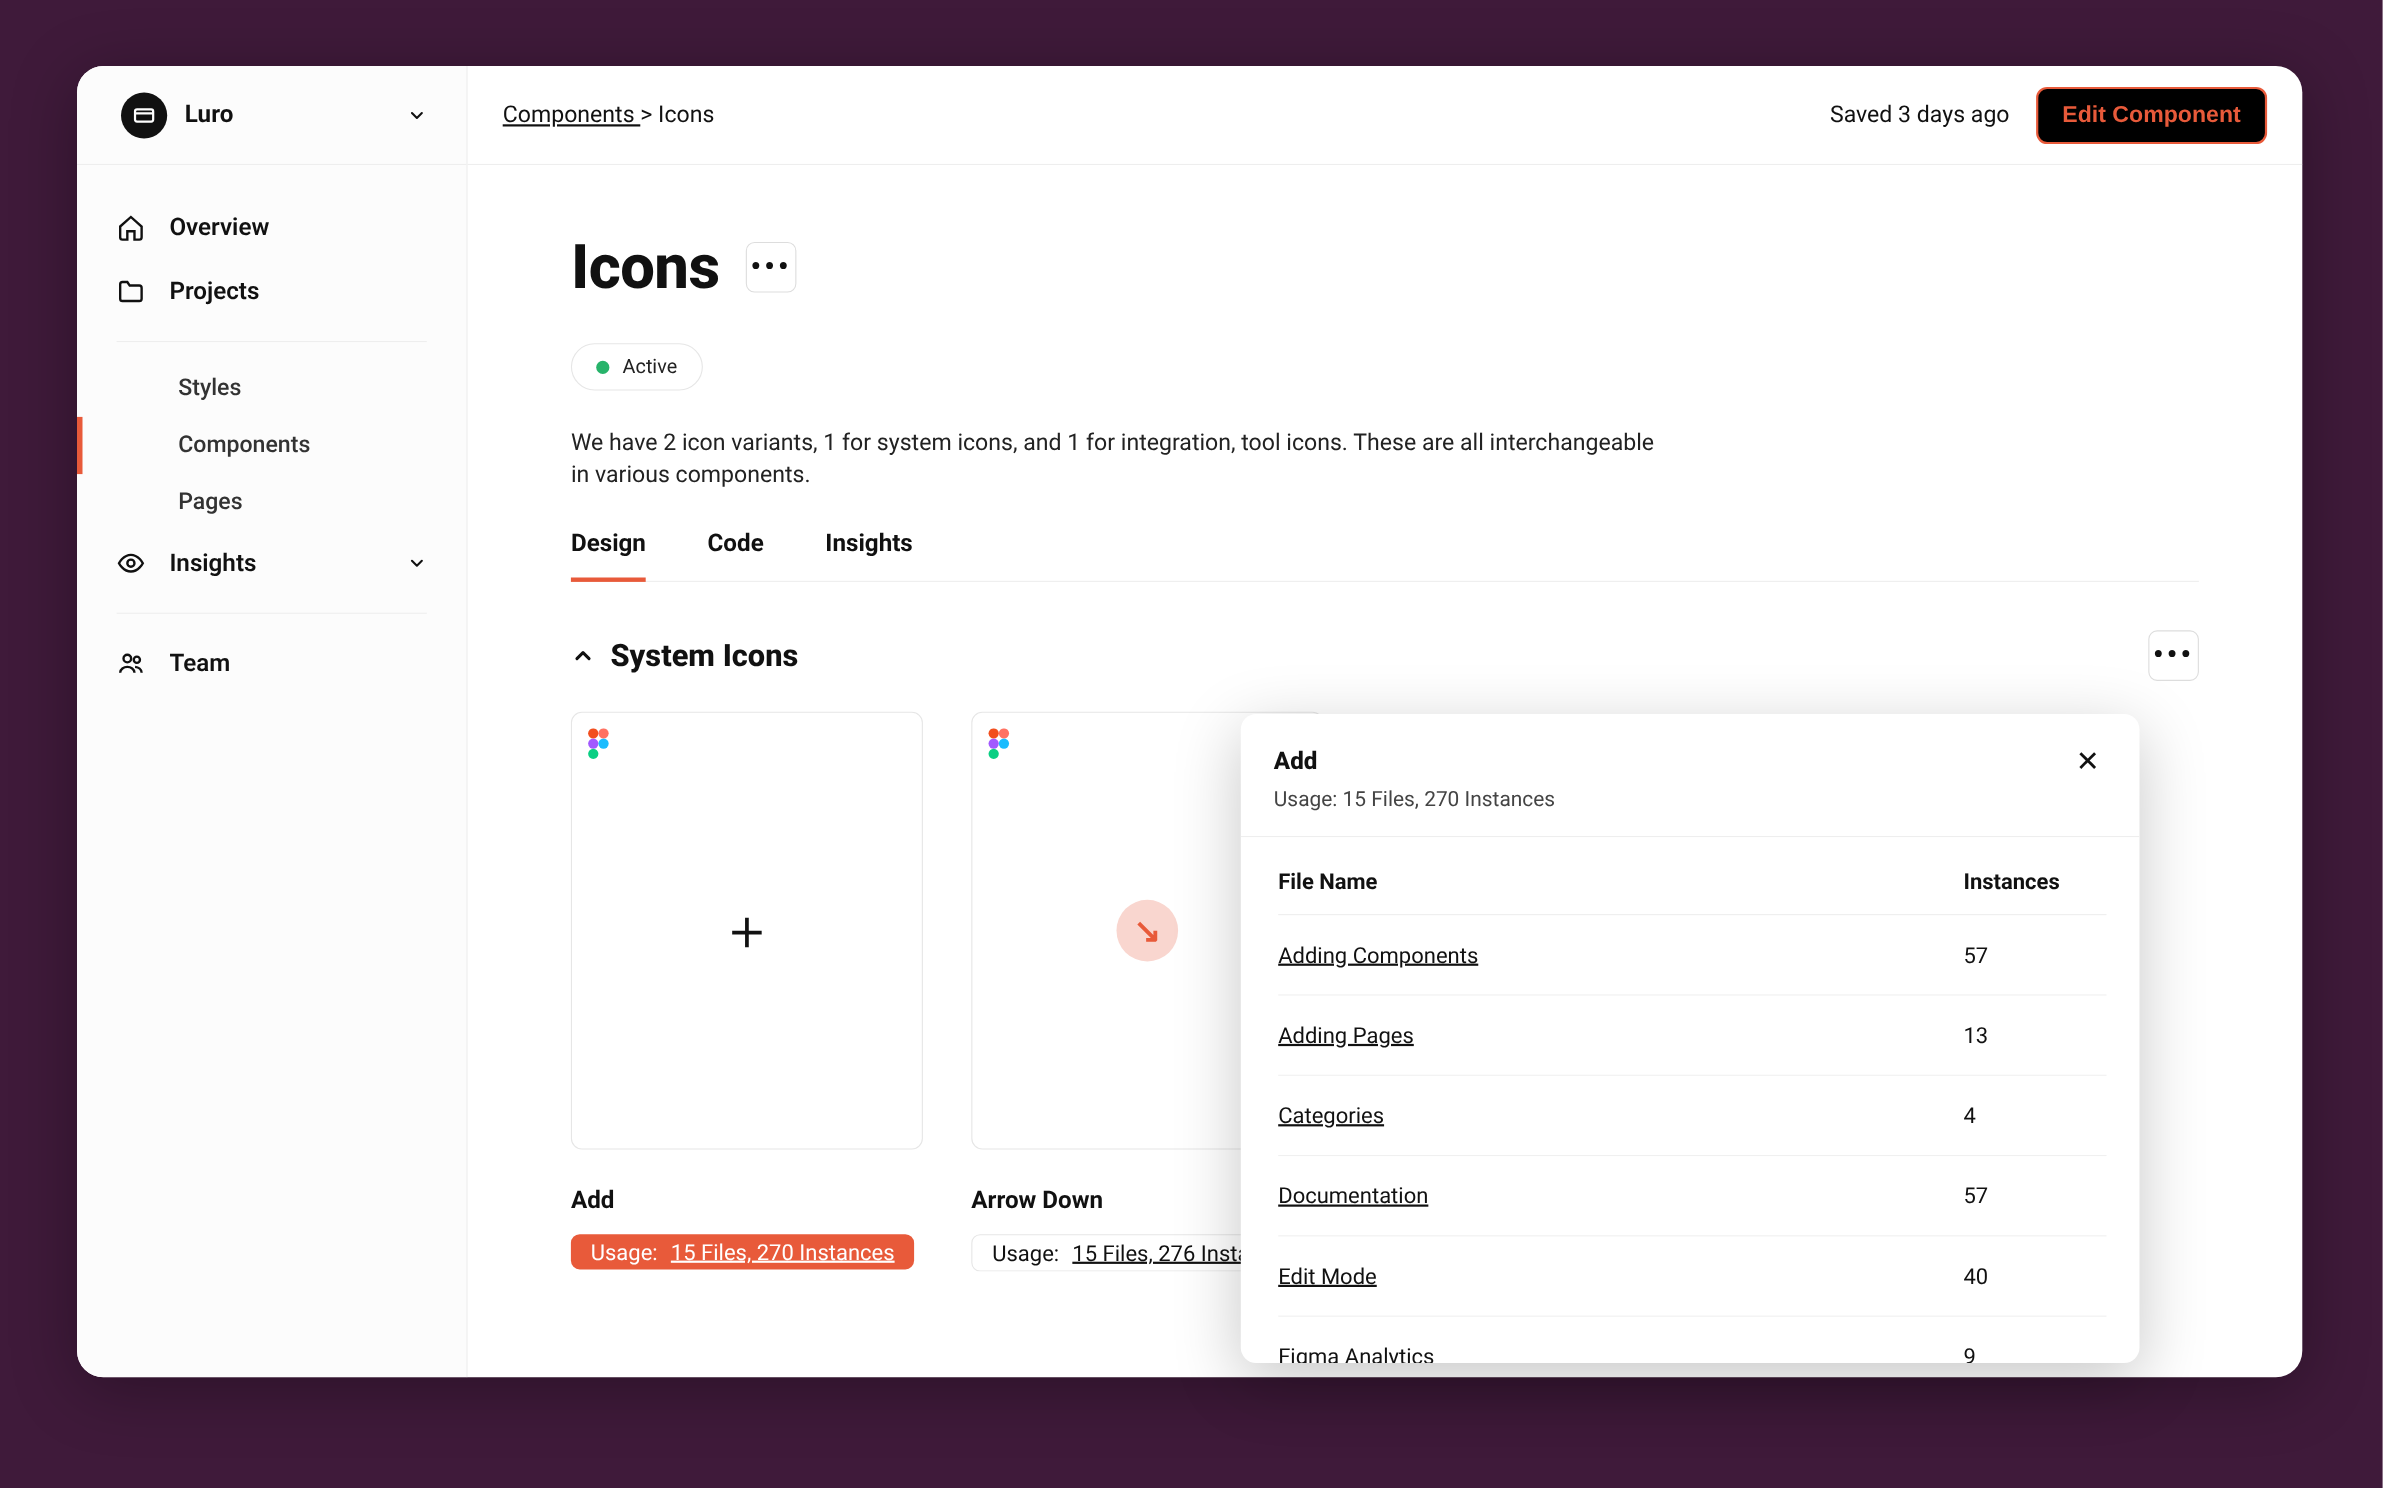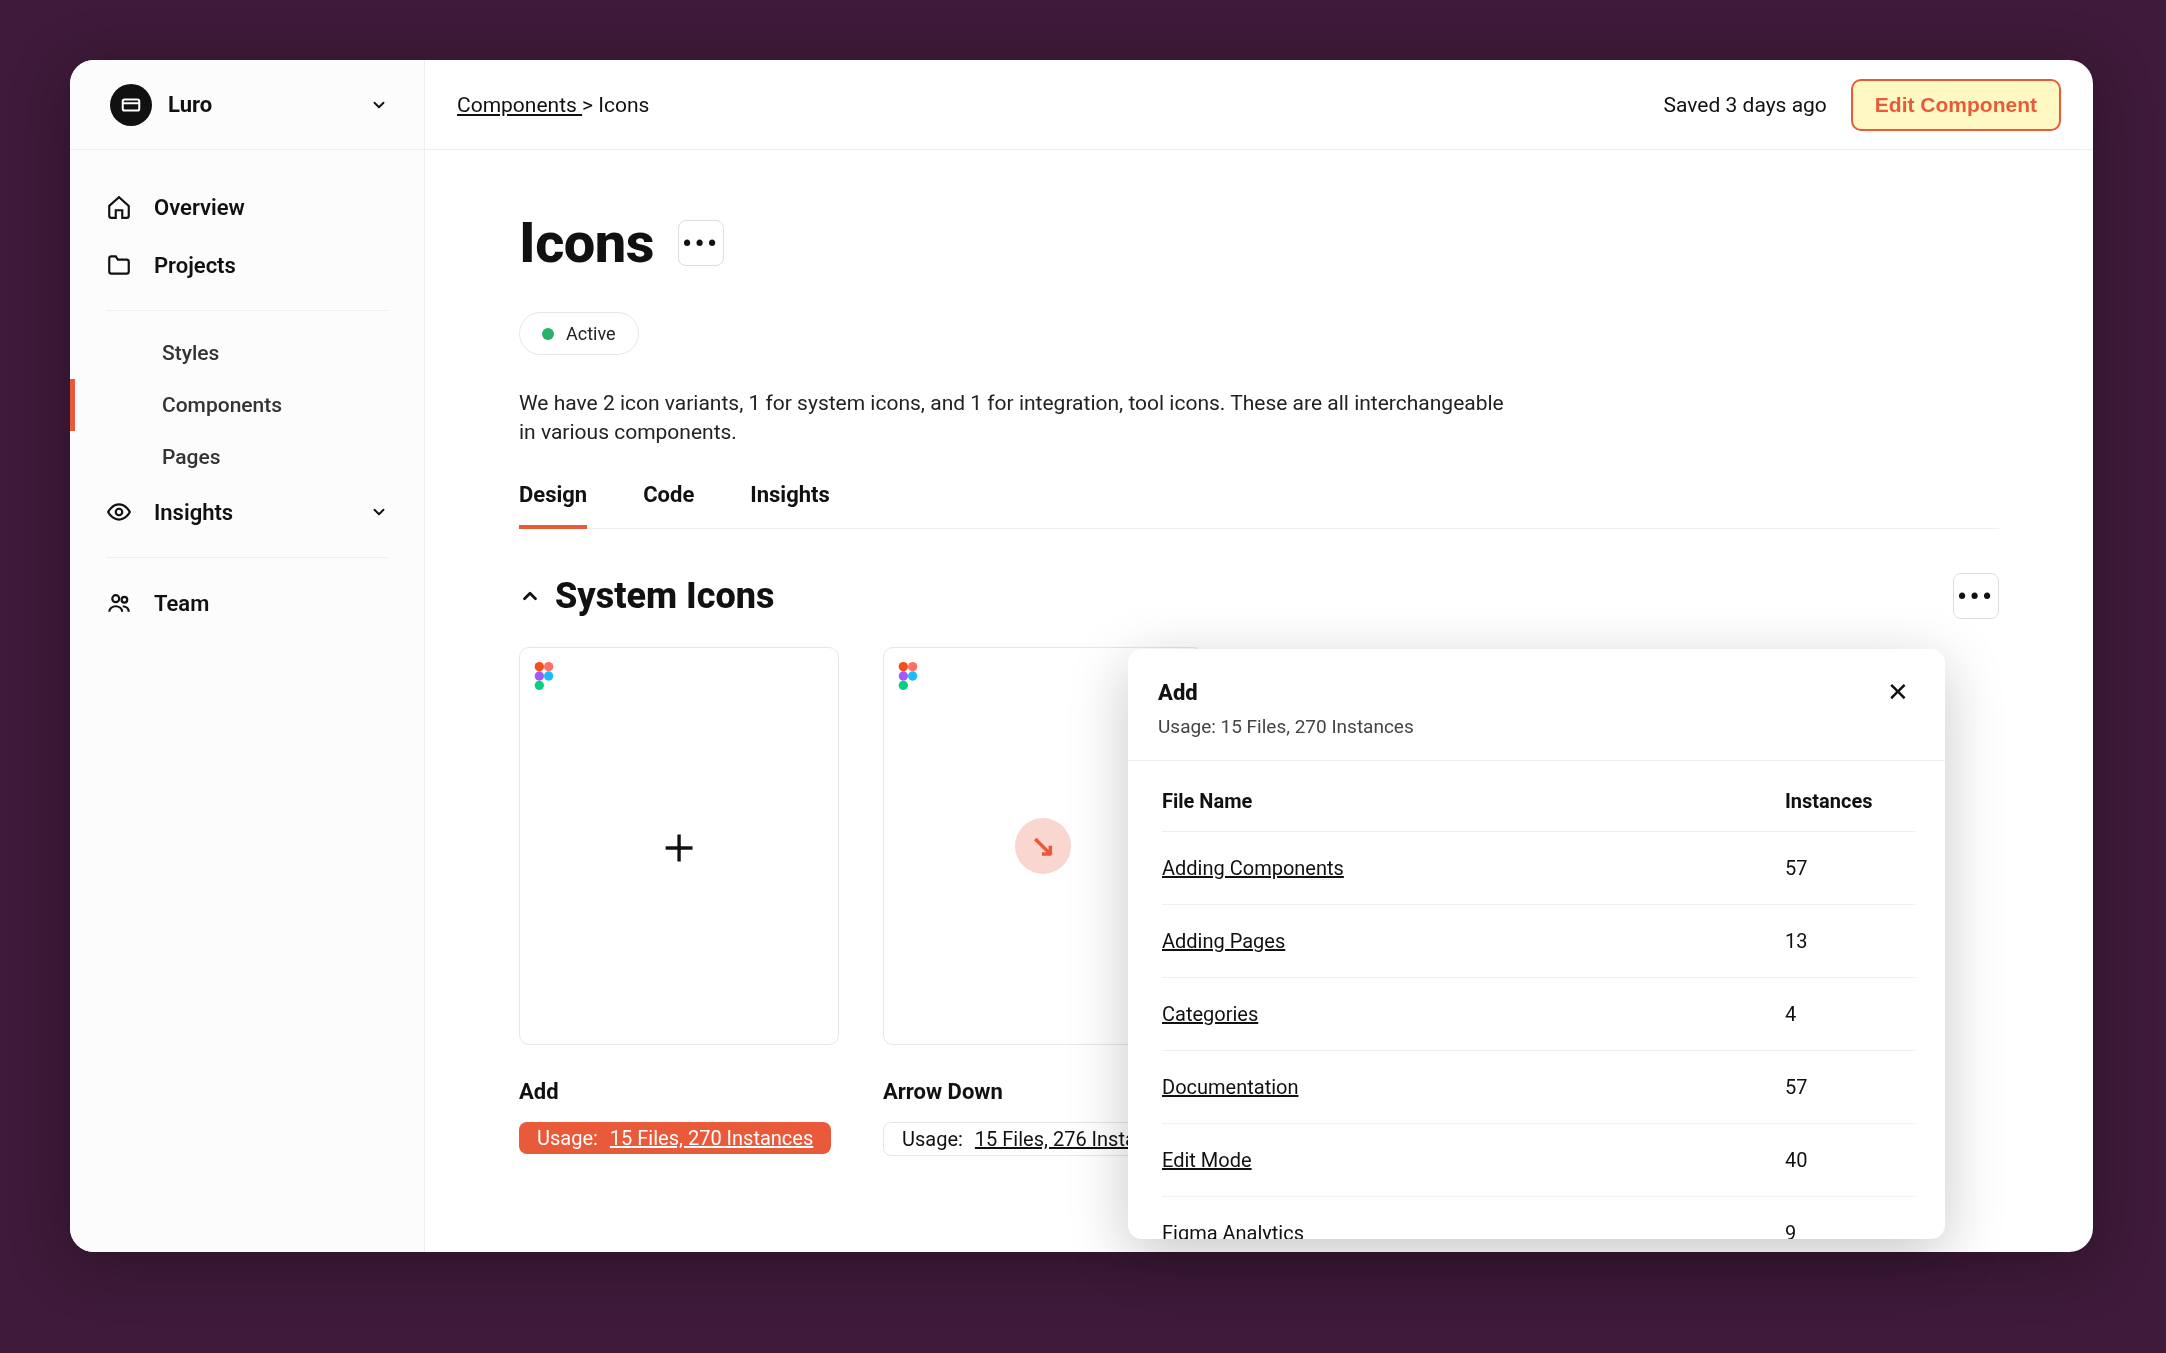--- a/index.html
+++ b/index.html
@@ -86,21 +86,21 @@
     padding: 0 32px;
     gap: 24px;
   }
   .crumbs { font-size: 21px; color: #111; }
   .crumbs a { color: #111; text-decoration: underline; }
   .topbar .spacer { flex: 1; }
   .saved { font-size: 21px; color: #111; }
   .edit-btn {
     border: 2px solid #e85a3a;
     color: #e85a3a;
-    background: #fef9c3;
+    background: #000000;
     border-radius: 10px;
     padding: 12px 22px;
     font-size: 21px;
     font-weight: 600;
     cursor: pointer;
   }
   .content { padding: 60px 94px 0 94px; overflow: hidden; }
   .title-row { display: flex; align-items: center; gap: 24px; margin-bottom: 36px; }
   .page-title { font-size: 56px; font-weight: 800; letter-spacing: -0.5px; }
   .ellipsis-btn {
@@ -116,21 +116,21 @@
     padding: 10px 22px; font-size: 18px; color: #222;
     margin-bottom: 34px;
   }
   .dot-green { width: 12px; height: 12px; border-radius: 50%; background: #27b36a; }
   .desc { font-size: 21px; color: #222; line-height: 1.4; max-width: 1000px; margin-bottom: 34px; }
   .tabs { display: flex; gap: 56px; border-bottom: 1px solid #eee; margin-bottom: 44px; }
   .tab { padding: 0 0 18px 0; font-size: 22px; font-weight: 700; color: #111; cursor: pointer; }
   .tab.active { color: #111; border-bottom: 4px solid #e85a3a; margin-bottom: -1px; }
 
   .section-head { display: flex; align-items: center; gap: 14px; margin-bottom: 28px; }
-  .section-title { font-size: 36px; font-weight: 800; }
+  .section-title { font-size: 28px; font-weight: 800; }
   .section-head .spacer { flex: 1; }
 
   .cards { display: flex; gap: 44px; }
   .card { width: 320px; }
   .preview {
     width: 320px; height: 398px;
     border: 1px solid #e6e6e6; border-radius: 10px;
     position: relative;
     display: flex; align-items: center; justify-content: center;
     background: #fff;

